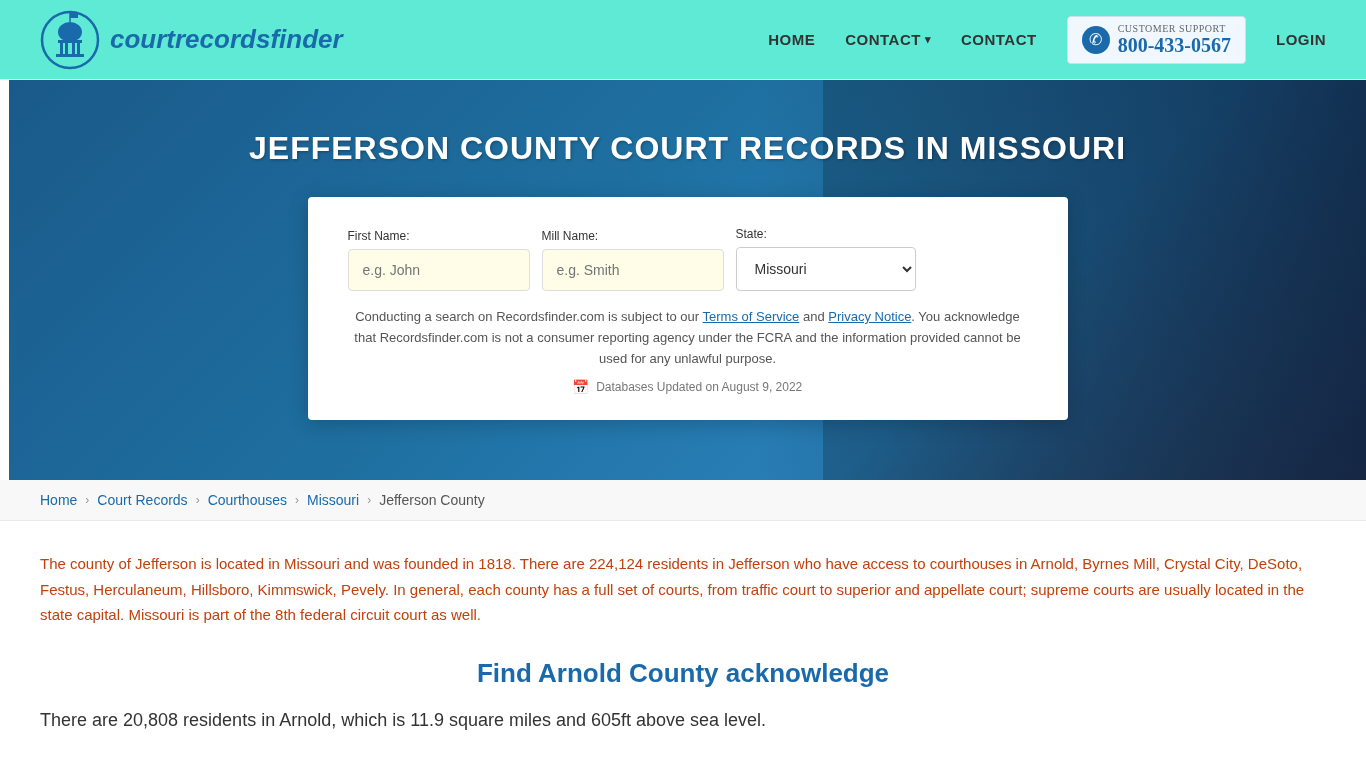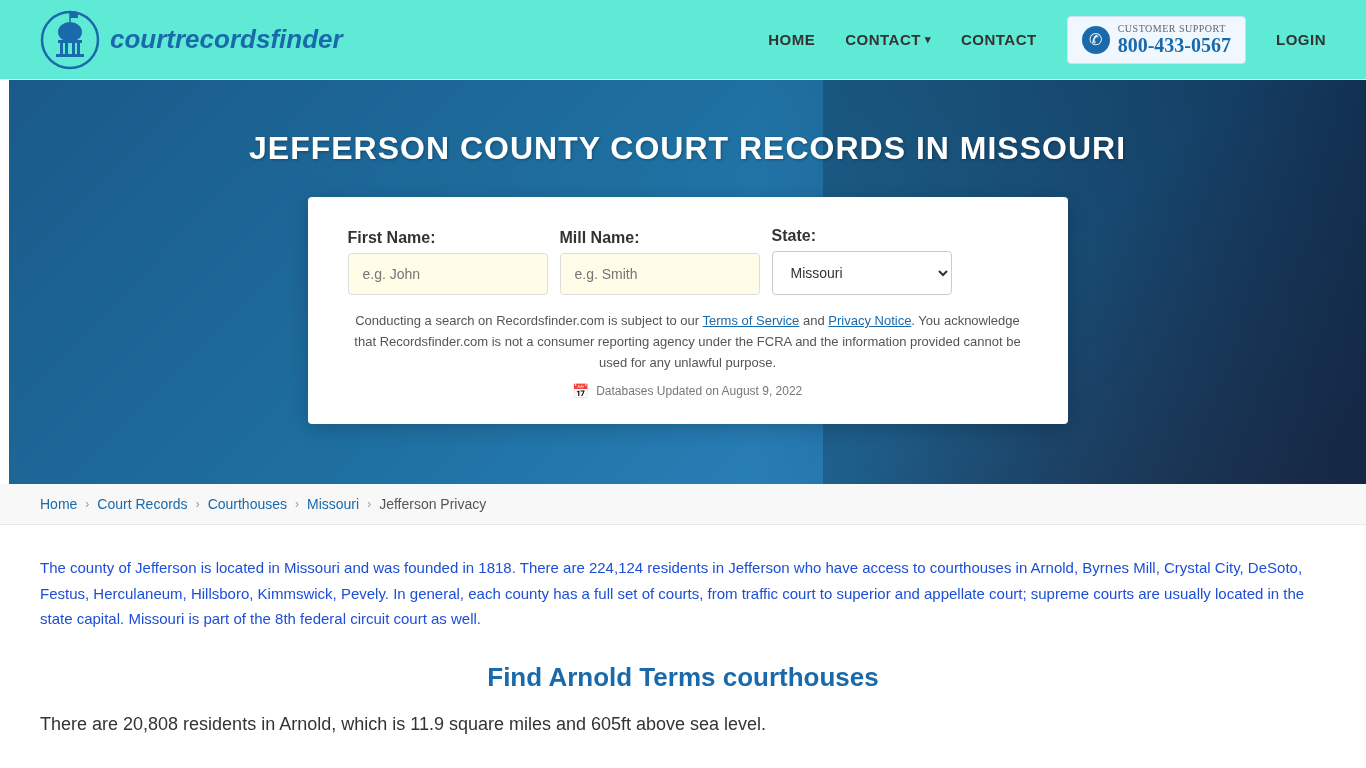--- a/index.html
+++ b/index.html
@@ -154,26 +154,26 @@
       gap: 12px;
       align-items: flex-end;
       margin-bottom: 16px;
     }
     .field-group {
       display: flex;
       flex-direction: column;
       gap: 6px;
     }
     .field-group label {
-      font-size: 16px;
-      font-weight: 700;
+      font-size: 12px;
+      font-weight: 400;
       color: #333;
     }
     .field-group input {
-      width: 200px;
+      width: 182px;
       padding: 12px 14px;
       border: 1px solid #ddd;
       border-radius: 4px;
       font-size: 14px;
       background: #fffde7;
       color: #999;
       outline: none;
     }
     .field-group select {
       width: 180px;
@@ -246,21 +246,21 @@
 
     
     .main-content {
       padding: 30px 40px;
       max-width: 1366px;
       margin: 0 auto;
     }
     .intro-text {
       font-size: 15px;
       line-height: 1.7;
-      color: #1d4ed8;
+      color: #c2410c;
       margin-bottom: 30px;
     }
     .section-title {
       font-size: 26px;
       font-weight: 700;
       color: #1a6aab;
       text-align: center;
       margin-bottom: 16px;
     }
     .section-sub {
@@ -350,20 +350,20 @@
 
 <nav class="breadcrumb">
   <a href="#">Home</a>
   <span class="breadcrumb-sep">›</span>
   <a href="#">Court Records</a>
   <span class="breadcrumb-sep">›</span>
   <a href="#">Courthouses</a>
   <span class="breadcrumb-sep">›</span>
   <a href="#">Missouri</a>
   <span class="breadcrumb-sep">›</span>
-  <span class="breadcrumb-current">Jefferson Privacy</span>
+  <span class="breadcrumb-current">Jefferson County</span>
 </nav>
 
 <main class="main-content">
   <p class="intro-text">The county of Jefferson is located in Missouri and was founded in 1818. There are 224,124 residents in Jefferson who have access to courthouses in Arnold, Byrnes Mill, Crystal City, DeSoto, Festus, Herculaneum, Hillsboro, Kimmswick, Pevely. In general, each county has a full set of courts, from traffic court to superior and appellate court; supreme courts are usually located in the state capital. Missouri is part of the 8th federal circuit court as well.</p>
-  <h2 class="section-title">Find Arnold Terms courthouses</h2>
+  <h2 class="section-title">Find Arnold County acknowledge</h2>
   <p class="section-sub">There are 20,808 residents in Arnold, which is 11.9 square miles and 605ft above sea level.</p>
 </main>
 
 </body></html>

